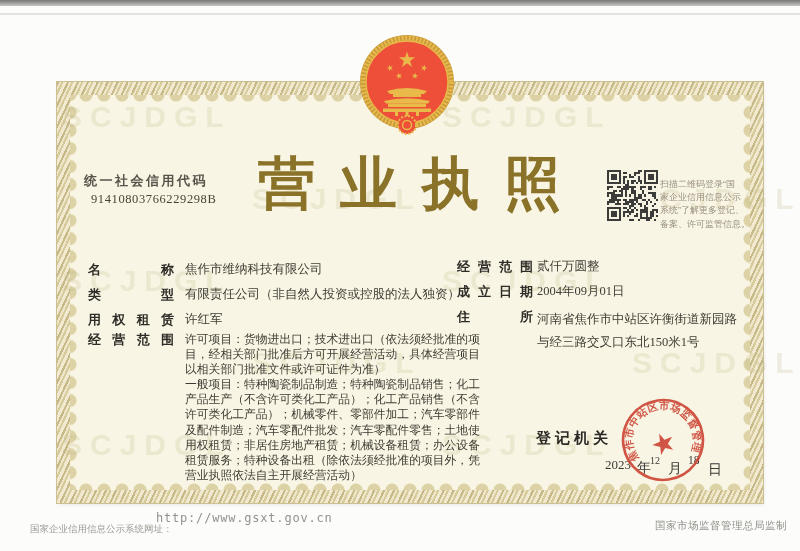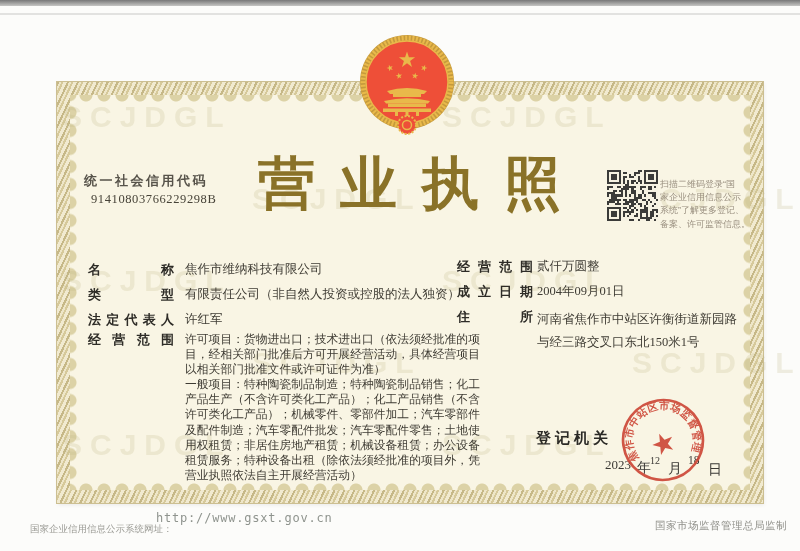--- a/index.html
+++ b/index.html
@@ -359,21 +359,21 @@
 家企业信用信息公示
 系统”了解更多登记、
 备案、许可监管信息。</div>
 
   <span class="abs flabel lcol y-name">名称</span>
   <span class="abs fvalue serif v-left y-name">焦作市维纳科技有限公司</span>
 
   <span class="abs flabel lcol y-type">类型</span>
   <span class="abs fvalue serif v-left y-type">有限责任公司（非自然人投资或控股的法人独资）</span>
 
-  <span class="abs flabel lcol y-rep">法定代表人</span>
+  <span class="abs flabel lcol y-rep">用权租赁</span>
   <span class="abs fvalue serif v-left y-rep">许红军</span>
 
   <span class="abs flabel lcol y-scope">经营范围</span>
   <div class="abs scope-text serif pre">许可项目：货物进出口；技术进出口（依法须经批准的项
 目，经相关部门批准后方可开展经营活动，具体经营项目
 以相关部门批准文件或许可证件为准）
 一般项目：特种陶瓷制品制造；特种陶瓷制品销售；化工
 产品生产（不含许可类化工产品）；化工产品销售（不含
 许可类化工产品）；机械零件、零部件加工；汽车零部件
 及配件制造；汽车零配件批发；汽车零配件零售；土地使

